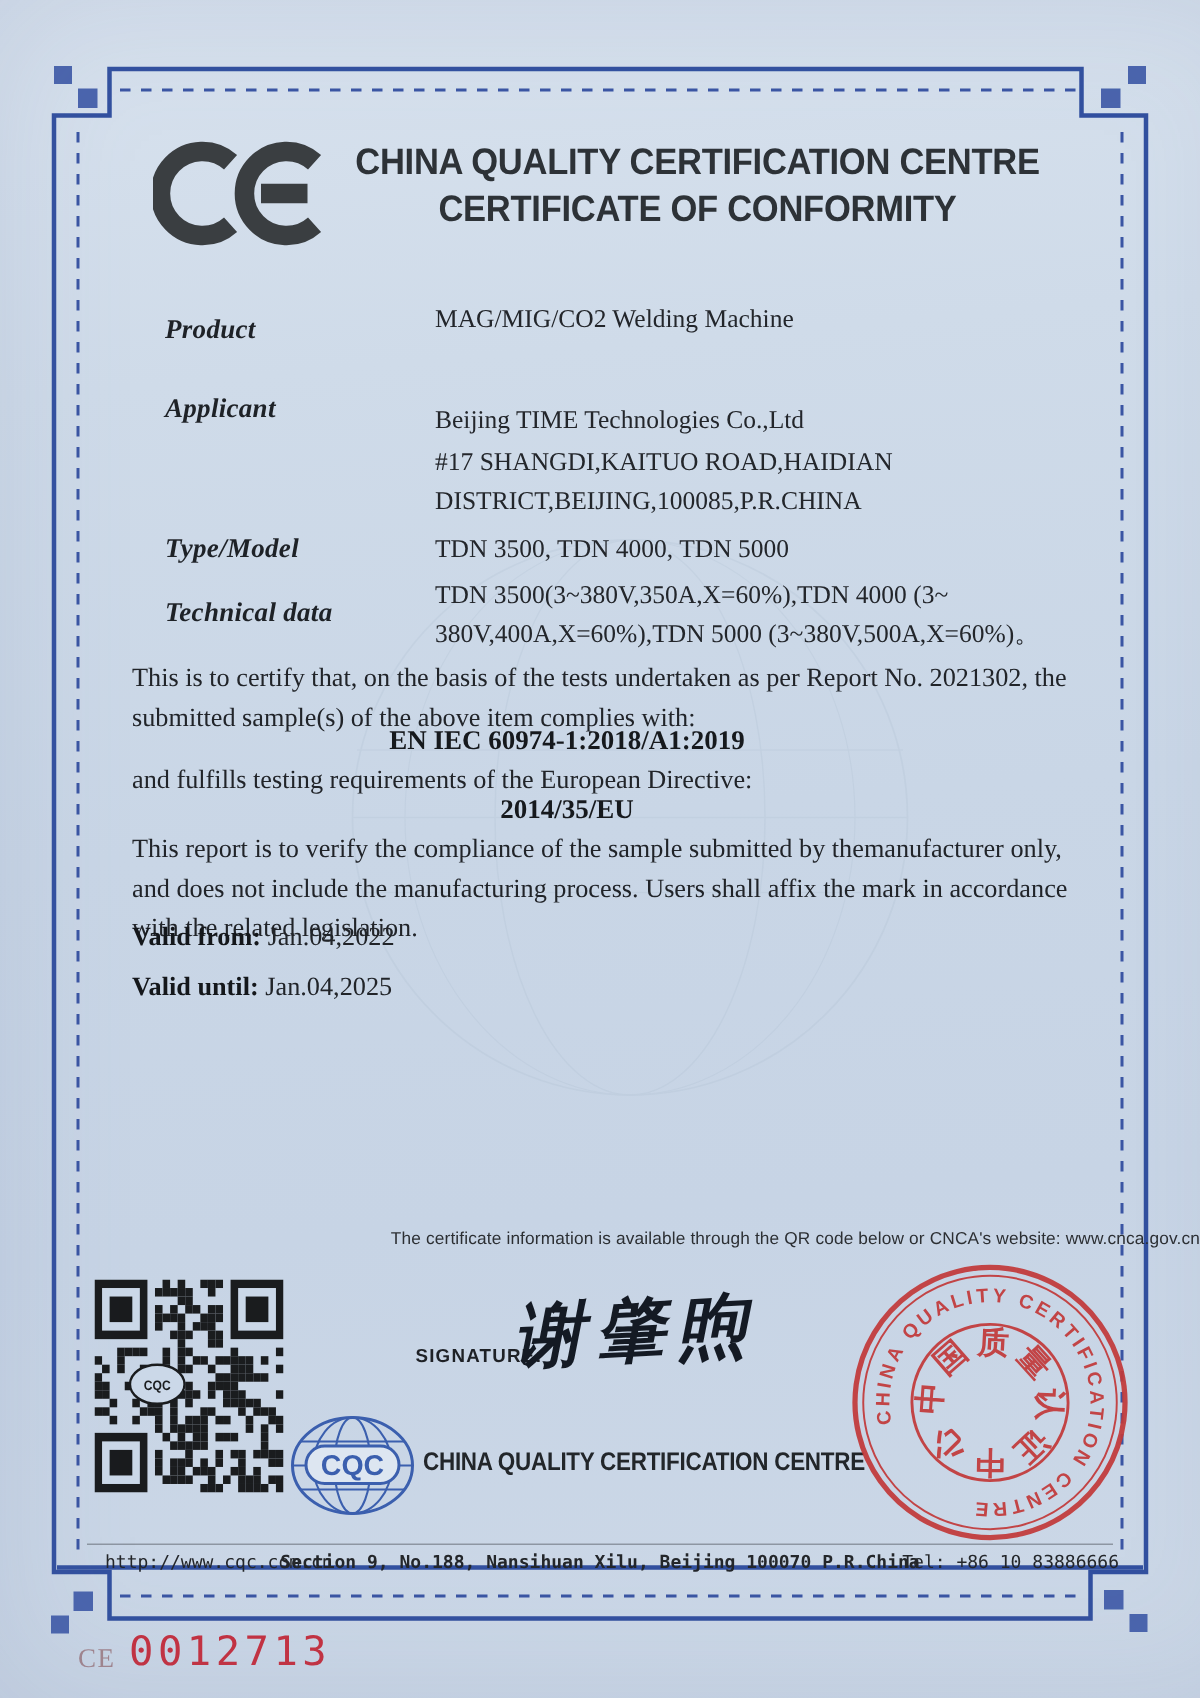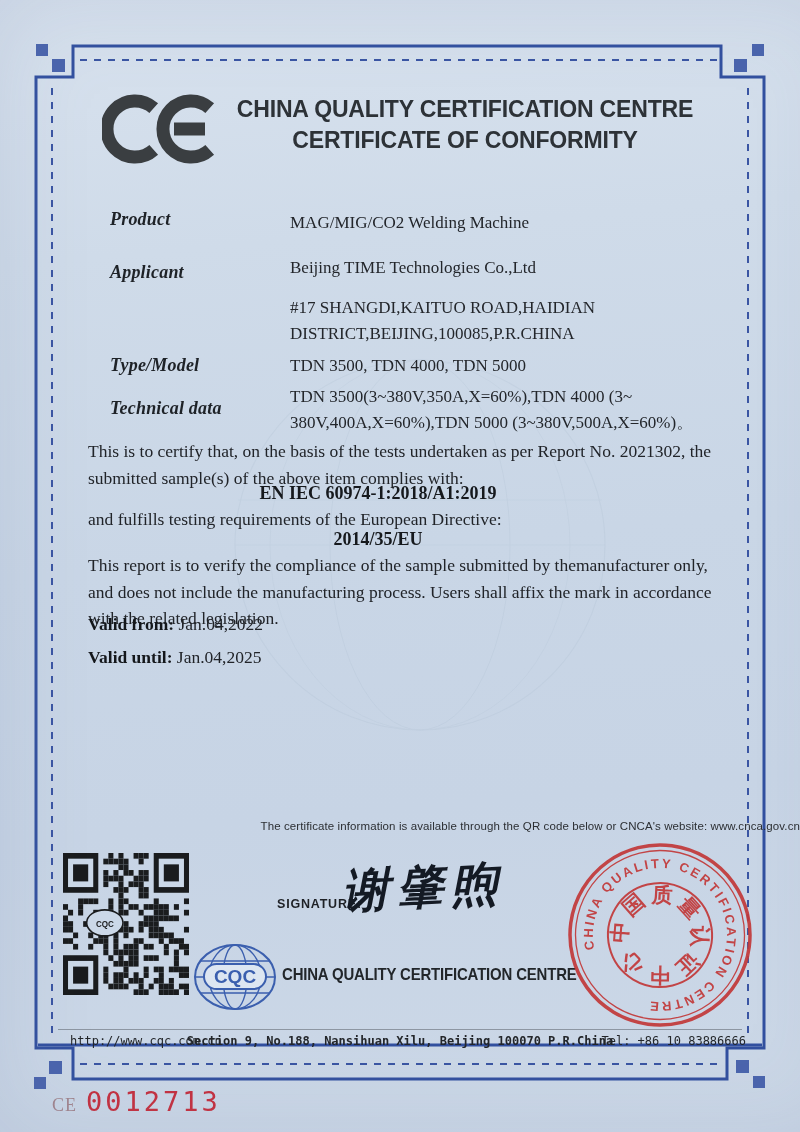--- a/index.html
+++ b/index.html
@@ -92,24 +92,24 @@
     <rect x="72" y="36.5" width="31" height="13" fill="#3a3e41"></rect>
   </svg>
 
   <div class="abs title-block">
     <div>CHINA QUALITY CERTIFICATION CENTRE</div>
     <div>CERTIFICATE OF CONFORMITY</div>
   </div>
 
 
   <div class="abs flabel" style="top:209px;">Product</div>
-  <div class="abs fvalue" style="top:210px;">MAG/MIG/CO2 Welding Machine</div>
+  <div class="abs fvalue" style="top:200px;">MAG/MIG/CO2 Welding Machine</div>
 
   <div class="abs flabel" style="top:262px;">Applicant</div>
-  <div class="abs fvalue" style="top:255px;">Beijing TIME Technologies Co.,Ltd</div>
+  <div class="abs fvalue" style="top:267px;">Beijing TIME Technologies Co.,Ltd</div>
   <div class="abs fvalue" style="top:295px;">#17 SHANGDI,KAITUO ROAD,HAIDIAN</div>
   <div class="abs fvalue" style="top:321px;">DISTRICT,BEIJING,100085,P.R.CHINA</div>
 
   <div class="abs flabel" style="top:355px;">Type/Model</div>
   <div class="abs fvalue" style="top:353px;">TDN 3500, TDN 4000, TDN 5000</div>
 
   <div class="abs flabel" style="top:398px;">Technical data</div>
   <div class="abs fvalue" style="top:384px;">
     <span style="display:block">TDN 3500(3~380V,350A,X=60%),TDN 4000 (3~</span>
     <span style="display:block">380V,400A,X=60%),TDN 5000 (3~380V,500A,X=60%)。</span>

